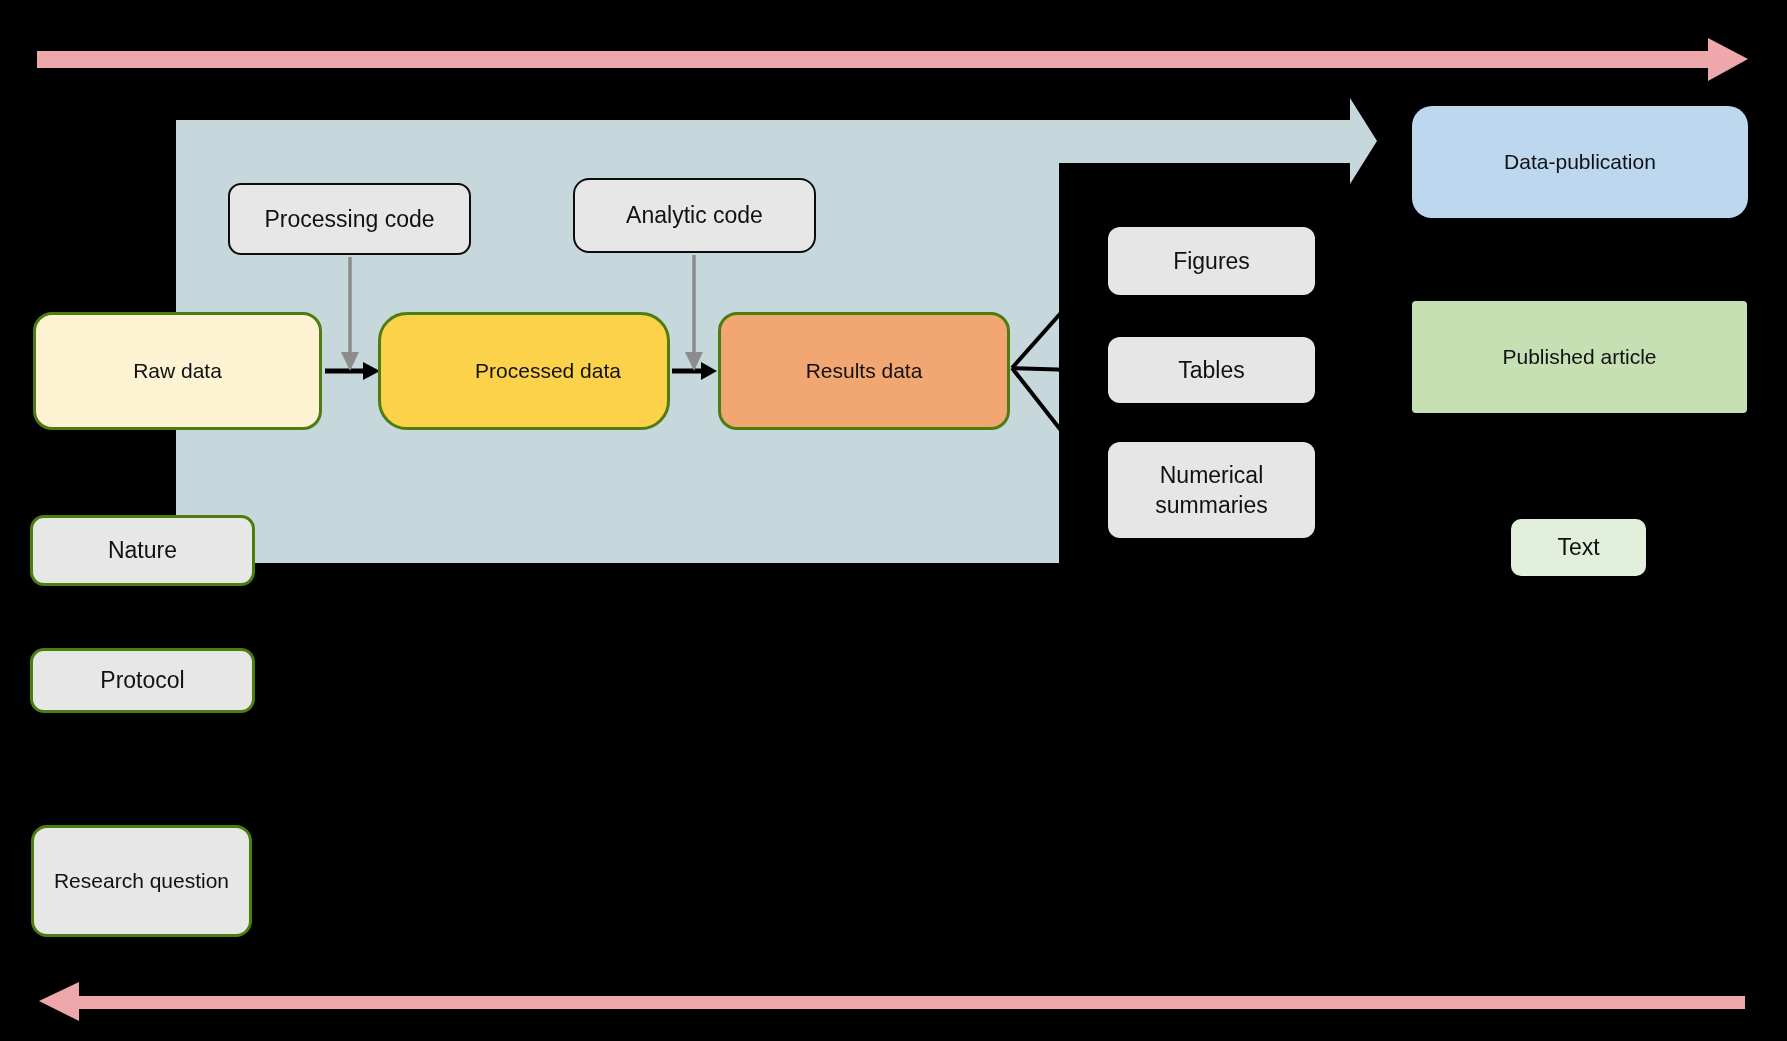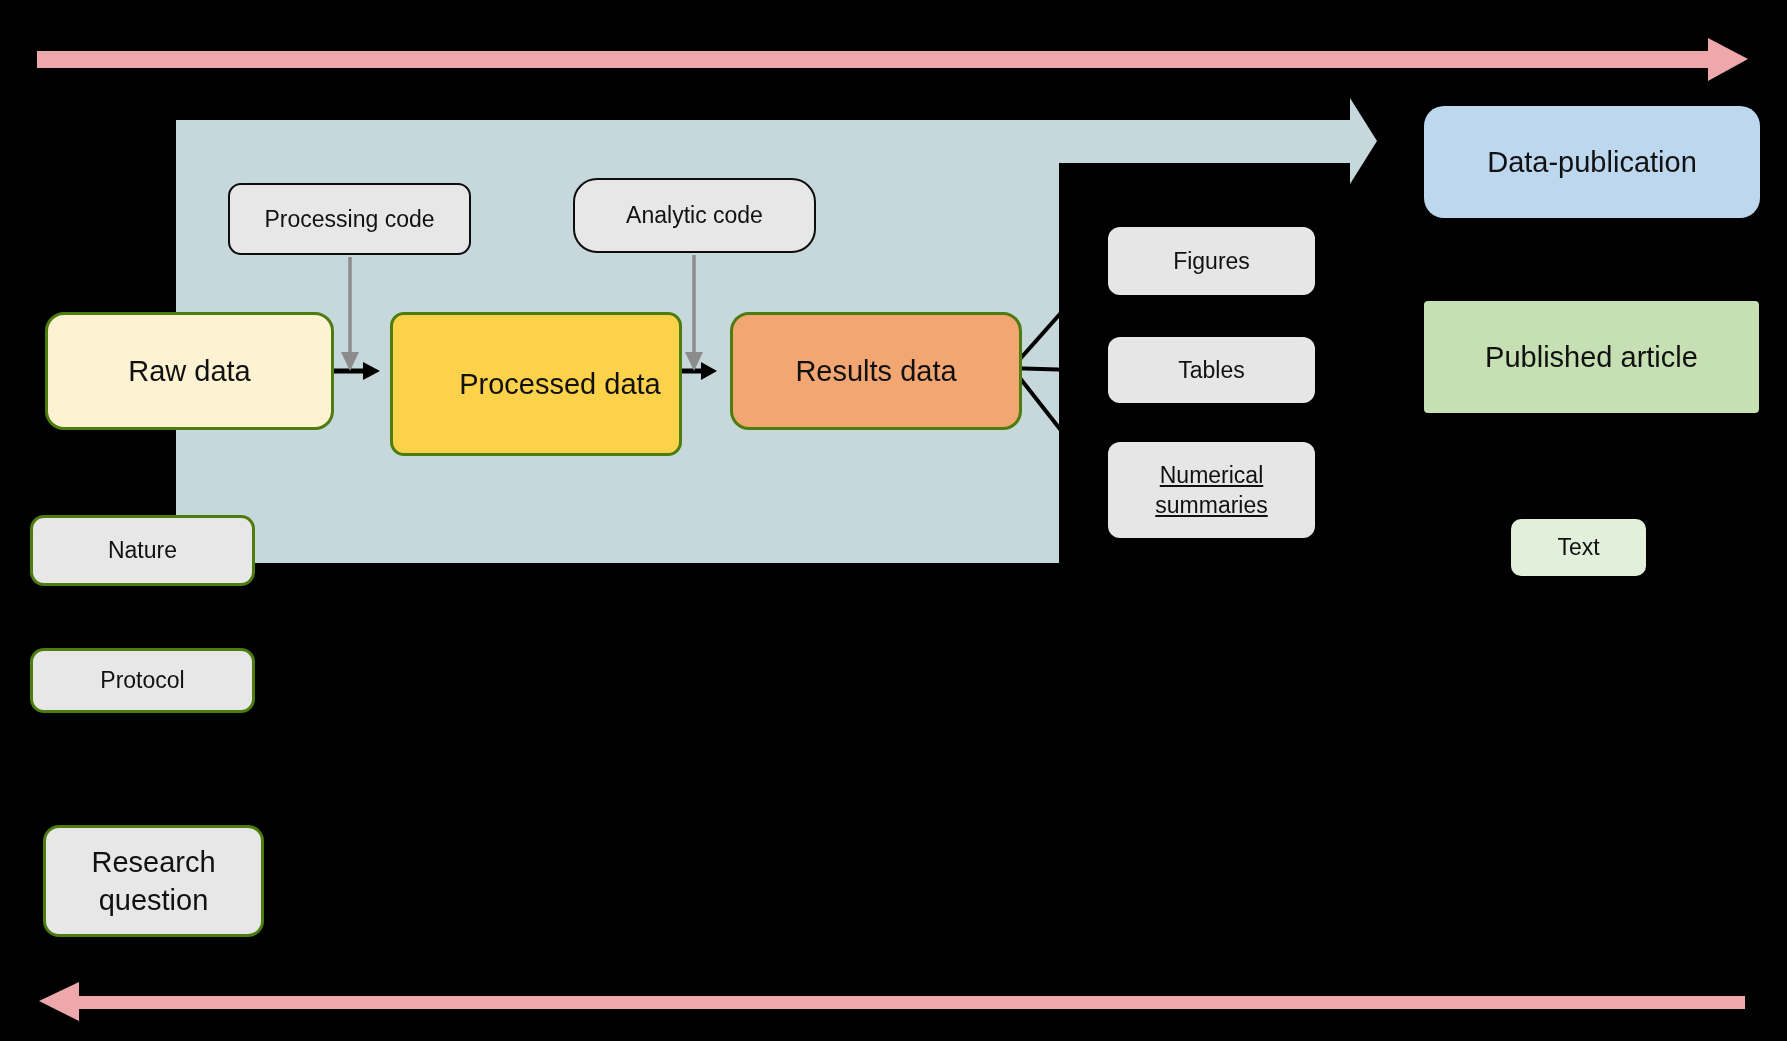--- a/index.html
+++ b/index.html
@@ -34,41 +34,41 @@
     display: flex;
     align-items: center;
     justify-content: center;
     text-align: center;
     box-sizing: border-box;
     z-index: 3;
     line-height: 1.32;
   }
   .bordered { border: 3px solid #4d7c0f; }
   .thin-border { border: 2.5px solid #0d0d0d; }
-  .big-label   { font-size: 29px; margin-left: 12px; }
+  .big-label   { font-size: 21px; }
   .med-label   { font-size: 23px; }
 
   #node-processing-code { left: 228px; top: 183px; width: 243px; height: 72px;
     background: #e7e7e7; border-radius: 13px; align-items: center; }
   #node-analytic-code   { left: 573px; top: 178px; width: 243px; height: 75px;
-    background: #e7e7e7; border-radius: 24px; text-align: center; }
+    background: #e7e7e7; border-radius: 16px; text-align: center; }
 
   #node-raw-data       { left: 33px;  top: 312px; width: 289px; height: 118px;
     background: #fdf2d2; border-radius: 19px; }
-  #node-processed-data { left: 378px; top: 312px; width: 292px; height: 144px;
-    background: #fcd24b; border-radius: 14px; padding-left: 48px; }
+  #node-processed-data { left: 378px; top: 312px; width: 292px; height: 118px;
+    background: #fcd24b; border-radius: 29px; padding-left: 48px; }
   #node-results-data   { left: 718px; top: 312px; width: 292px; height: 118px;
     background: #f2a671; border-radius: 19px; }
 
   #node-figures             { left: 1108px; top: 227px; width: 207px; height: 68px;
     background: #e6e6e6; border-radius: 12px; }
   #node-tables              { left: 1108px; top: 337px; width: 207px; height: 66px;
     background: #e6e6e6; border-radius: 12px; }
   #node-numerical-summaries { left: 1108px; top: 442px; width: 207px; height: 96px;
-    background: #e6e6e6; border-radius: 12px; padding: 20px 14px; text-decoration: underline; }
+    background: #e6e6e6; border-radius: 12px; padding: 20px 14px; }
 
   #node-data-publication  { left: 1412px; top: 106px; width: 336px; height: 112px;
     background: #bdd7ee; border-radius: 20px; }
   #node-published-article { left: 1412px; top: 301px; width: 335px; height: 112px;
     background: #c6e0b4; border-radius: 4px; }
   #node-text              { left: 1511px; top: 519px; width: 135px; height: 57px;
     background: #e2efda; border-radius: 10px; }
 
   #node-nature            { left: 30px; top: 515px; width: 225px; height: 71px;
     background: #e7e7e7; border-radius: 14px; }

